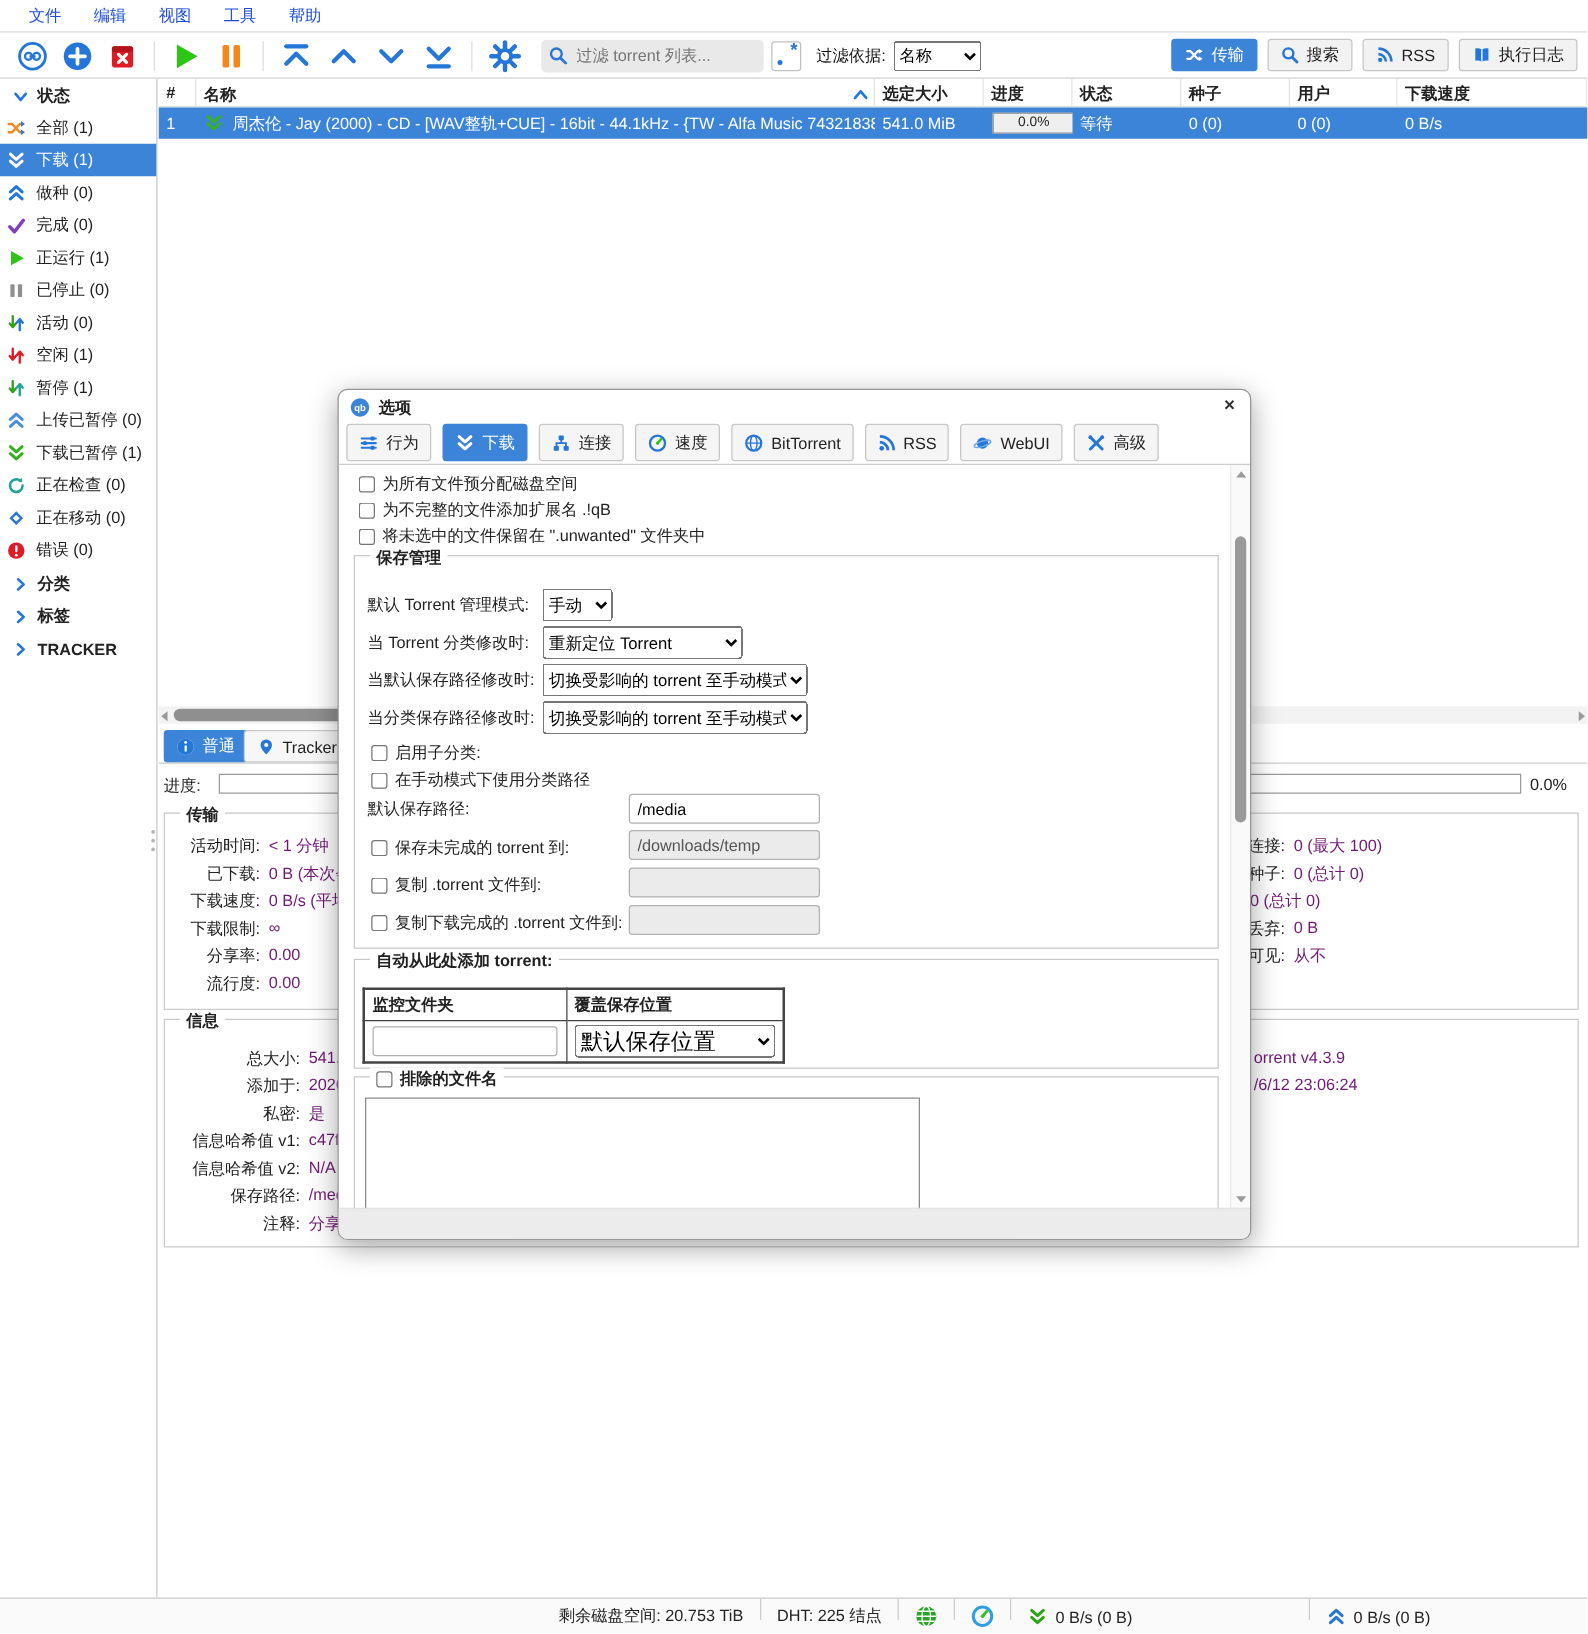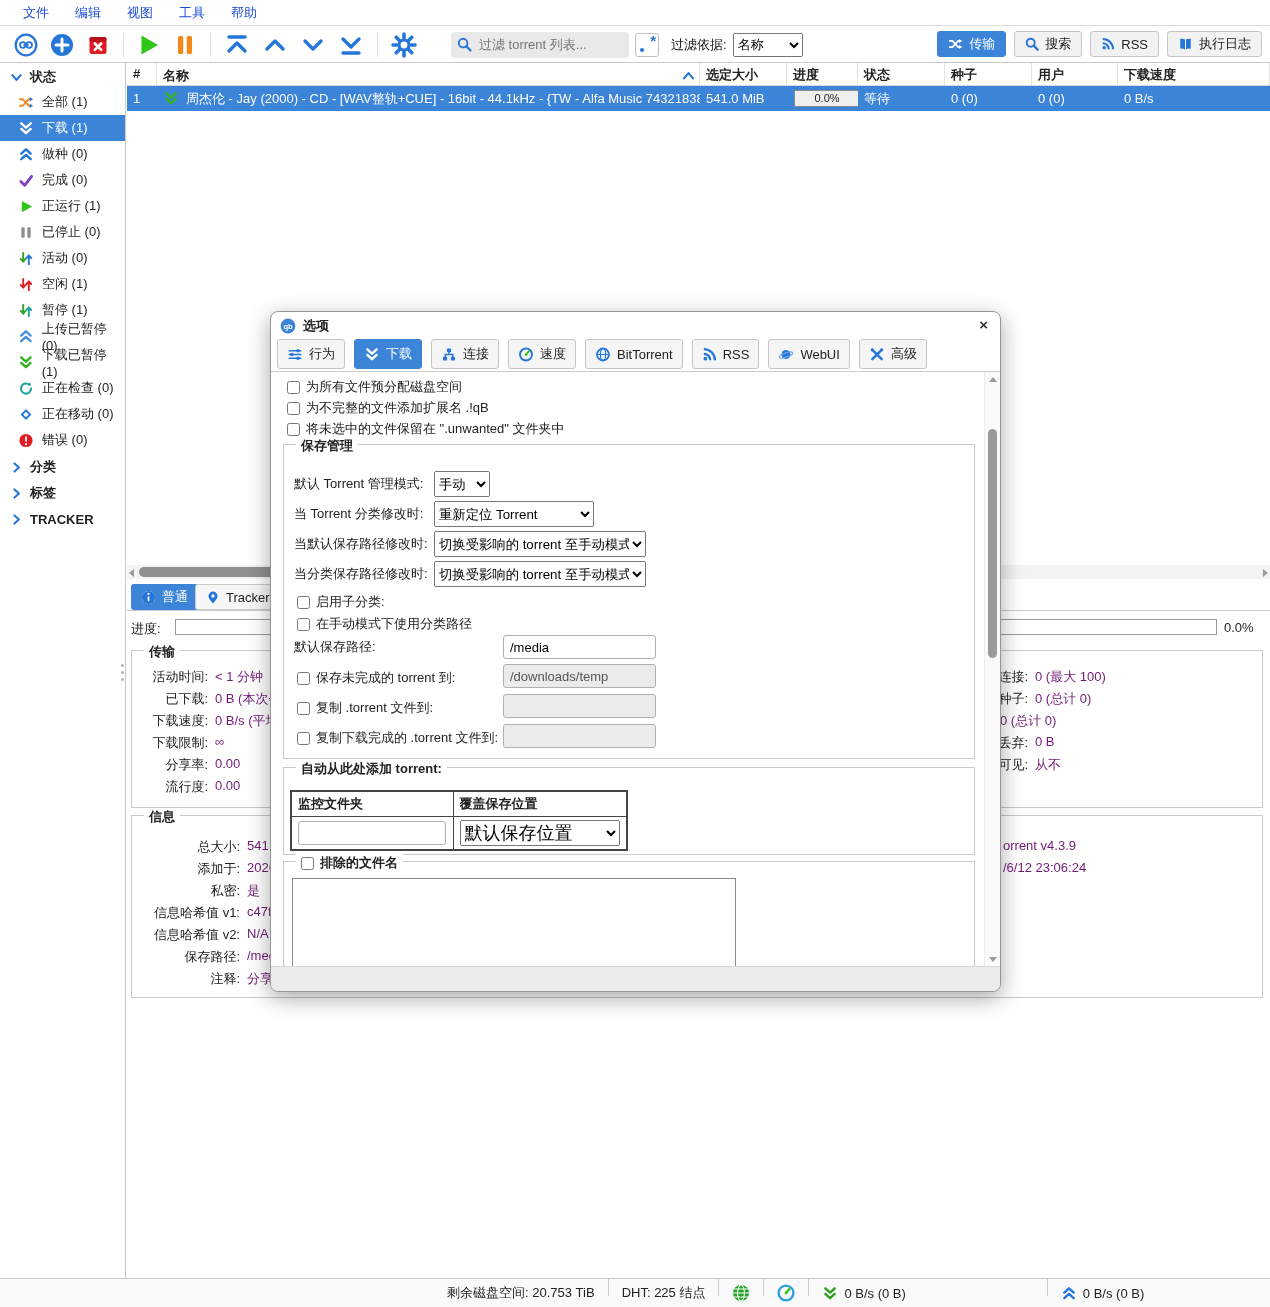--- a/index.html
+++ b/index.html
@@ -10,40 +10,40 @@
 
   
   #menubar{left:0;top:0;width:1270px;height:26px;border-bottom:1px solid #dcdcdc;
            display:flex;align-items:center;padding-left:10px;box-sizing:border-box;background:#fff}
   .menu-item{padding:4px 13px;color:#1d4ed8;cursor:default}
 
   
   #toolbar{left:0;top:27px;width:1270px;height:35px;display:flex;align-items:center;padding-left:8px;box-sizing:border-box;background:#fff}
   .tbtn{margin:0 5px;display:flex;align-items:center;justify-content:center}
   .tsep{width:1px;height:24px;background:#ddd;margin:0 7px}
-  #filter-box{margin-left:28px;width:178px;height:26px;background:#e9e9e9;border-radius:4px;
+  #filter-box{margin-left:10px;width:178px;height:26px;background:#e9e9e9;border-radius:4px;
               display:flex;align-items:center;padding:0 6px;box-sizing:border-box}
   #filter-box input{border:none;background:transparent;outline:none;font-size:13px;width:140px;margin-left:5px;color:#333;font-family:inherit}
   #regex-btn{margin-left:6px;width:24px;height:24px;border:1px solid #c0c0c0;border-radius:3px;background:#fff;
              position:relative;box-sizing:border-box}
   #regex-btn .star{position:absolute;right:2px;top:-2px;color:#2576d9;font-size:15px;font-weight:bold}
   #regex-btn .dot{position:absolute;left:4px;bottom:4px;width:4px;height:4px;border-radius:50%;background:#2576d9}
   #filterby-label{margin-left:12px;color:#111}
   #filterby-select{margin-left:6px;width:70px;height:24px;font-size:13px;font-family:inherit}
   #view-tabs{position:absolute;right:8px;top:31px;display:flex;gap:8px}
   .vtab{height:26px;border:1px solid #c6c6c6;border-radius:3px;background:#f2f2f2;display:flex;align-items:center;
         gap:6px;padding:0 10px;color:#222;box-sizing:border-box}
   .vtab.active{background:#3c84d8;border-color:#3c84d8;color:#fff}
 
   #topline{left:0;top:62px;width:1270px;height:0;border-top:1px solid #c9c9c9}
 
   
   #sidebar{left:0;top:63px;width:126px;height:1215px;border-right:1px solid #c9c9c9;background:#fff;box-sizing:border-box}
   .shead{height:24px;display:flex;align-items:center;gap:7px;padding-left:10px;font-weight:bold;margin-top:2px}
-  .sitem{height:26px;display:flex;align-items:center;gap:8px;padding-left:18px}
+  .sitem{height:26px;display:flex;align-items:center;gap:8px;padding-left:5px}
   .sitem.active{background:#3c84d8;color:#fff}
   #splitter-dots{left:121px;top:660px;width:4px}
   #splitter-dots i{display:block;width:3px;height:3px;border-radius:50%;background:#b5b5b5;margin:4px 0}
 
   
   #thead{left:127px;top:63px;width:1143px;height:23px;display:flex;font-weight:bold;background:#fff;
          border-bottom:1px solid #d8d8d8;box-sizing:border-box}
   .th{border-right:1px solid #e3e3e3;padding:3px 0 0 6px;box-sizing:border-box;white-space:nowrap;overflow:hidden}
   #trow{left:127px;top:86px;width:1143px;height:25px;display:flex;background:#3c84d8;color:#fff;align-items:center}
   .td{padding-left:6px;box-sizing:border-box;white-space:nowrap;overflow:hidden}

